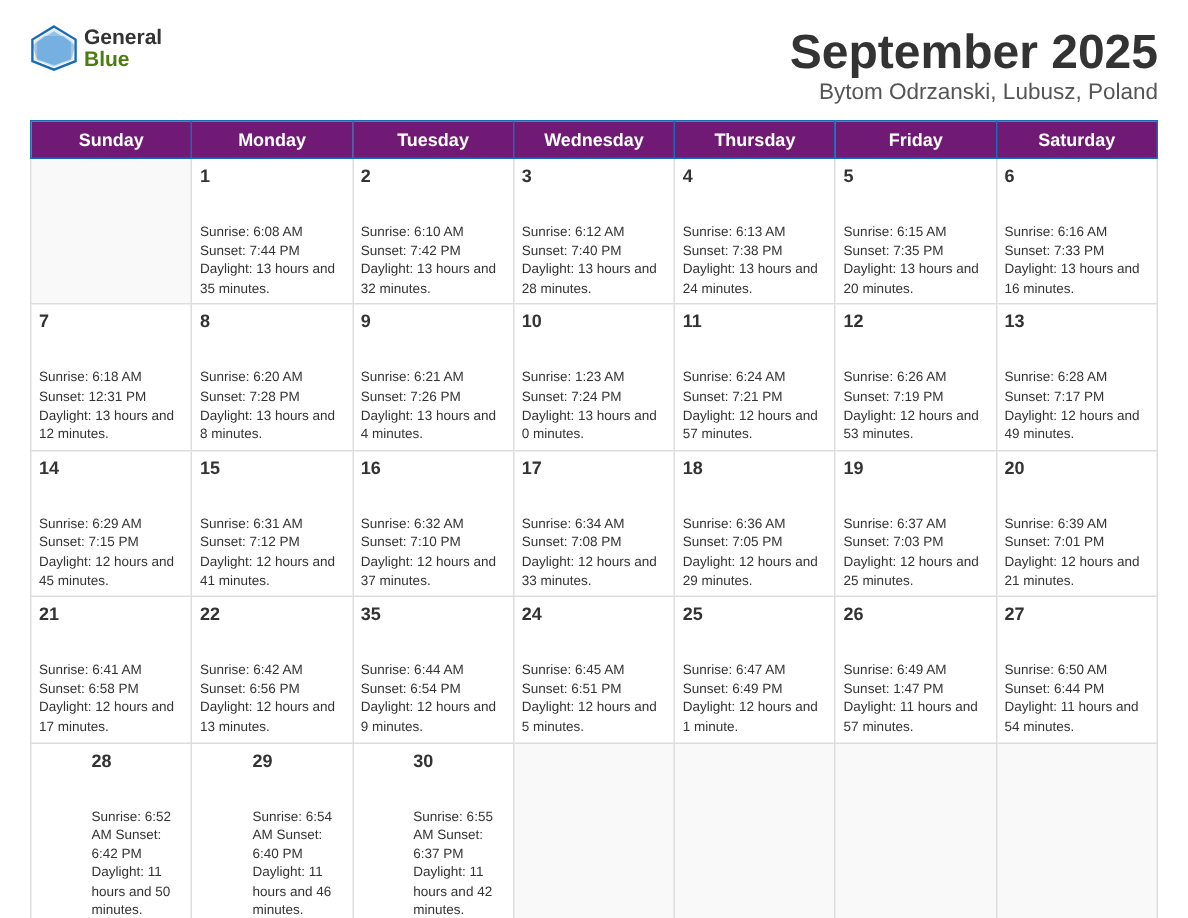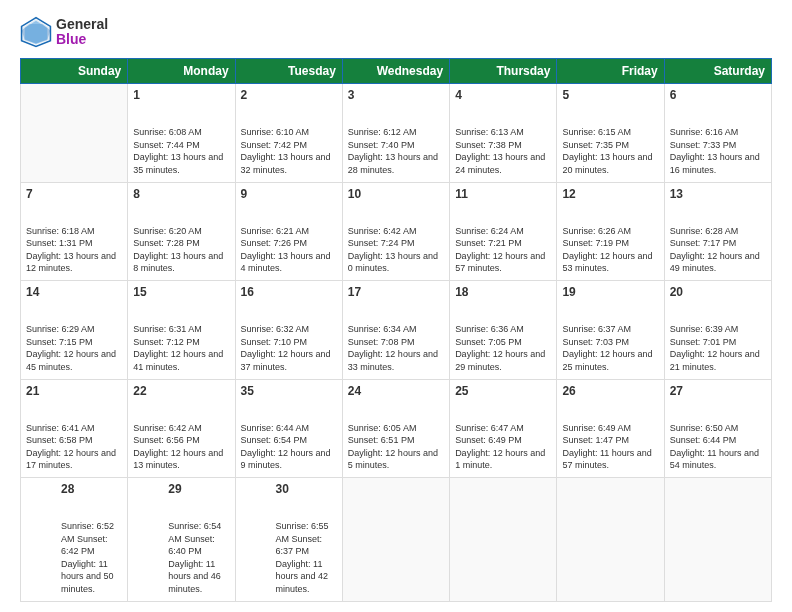--- a/index.html
+++ b/index.html
@@ -35,21 +35,21 @@
     }
     .logo-general {
       font-size: 14px;
       font-weight: bold;
       color: #333;
       text-align: right;
     }
     .logo-blue {
       font-size: 14px;
       font-weight: bold;
-      color: #a21caf;
+      color: #4d7c0f;
     }
     .logo-icon {
       width: 32px;
       height: 32px;
     }
     .title-block {
       text-align: right;
     }
     .month-title {
       font-size: 32px;
@@ -61,25 +61,25 @@
       color: #555;
     }
     .calendar {
       flex: 1;
       border: 1px solid #ccc;
       border-collapse: collapse;
       width: 100%;
       table-layout: fixed;
     }
     .calendar th {
-      background: #15803d;
+      background: #701a75;
       color: #fff;
       font-size: 12px;
       font-weight: bold;
-      text-align: right;
+      text-align: center;
       padding: 5px 6px;
       border: 1px solid #1a6bb5;
     }
     .calendar td {
       vertical-align: top;
       border: 1px solid #ddd;
       padding: 4px 5px;
       font-size: 9.5px;
       color: #333;
       background: #fff;
@@ -117,20 +117,24 @@
         <polygon points="20,2 38,13 38,31 20,38 2,31 2,13" fill="none" stroke="#1a6bb5" stroke-width="2"></polygon>
         <polygon points="28,10 38,18 34,30 20,34 6,30 2,18 12,10" fill="#1a6bb5" opacity="0.3"></polygon>
         <polygon points="20,6 34,15 34,29 20,35 6,29 6,15" fill="#4a9de0" opacity="0.5"></polygon>
         <text x="20" y="24" text-anchor="middle" font-size="10" fill="white" font-weight="bold"></text>
       </svg>
       <div class="logo-text">
         <span class="logo-general">General</span>
         <span class="logo-blue">Blue</span>
       </div>
     </div>
+    <div class="title-block">
+      <div class="month-title">September 2025</div>
+      <div class="location">Bytom Odrzanski, Lubusz, Poland</div>
+    </div>
   </div>
 
   <table class="calendar">
     <thead>
       <tr>
 
       <th>Sunday</th>
           <th>Monday</th>
           <th>Tuesday</th>
           <th>Wednesday</th>
@@ -182,41 +186,41 @@
             <div class="day-info">Sunrise: 6:16 AM
 Sunset: 7:33 PM
 Daylight: 13 hours
 and 16 minutes.</div>
           </td>
         </tr>
         <tr>
           <td>
             <span class="day-number">7</span>
             <div class="day-info">Sunrise: 6:18 AM
-Sunset: 1:31 PM
+Sunset: 12:31 PM
 Daylight: 13 hours
 and 12 minutes.</div>
           </td>
           <td>
             <span class="day-number">8</span>
             <div class="day-info">Sunrise: 6:20 AM
 Sunset: 7:28 PM
 Daylight: 13 hours
 and 8 minutes.</div>
           </td>
           <td>
             <span class="day-number">9</span>
             <div class="day-info">Sunrise: 6:21 AM
 Sunset: 7:26 PM
 Daylight: 13 hours
 and 4 minutes.</div>
           </td>
           <td>
             <span class="day-number">10</span>
-            <div class="day-info">Sunrise: 6:42 AM
+            <div class="day-info">Sunrise: 1:23 AM
 Sunset: 7:24 PM
 Daylight: 13 hours
 and 0 minutes.</div>
           </td>
           <td>
             <span class="day-number">11</span>
             <div class="day-info">Sunrise: 6:24 AM
 Sunset: 7:21 PM
 Daylight: 12 hours
 and 57 minutes.</div>
@@ -304,21 +308,21 @@
           </td>
           <td>
             <span class="day-number">35</span>
             <div class="day-info">Sunrise: 6:44 AM
 Sunset: 6:54 PM
 Daylight: 12 hours
 and 9 minutes.</div>
           </td>
           <td>
             <span class="day-number">24</span>
-            <div class="day-info">Sunrise: 6:05 AM
+            <div class="day-info">Sunrise: 6:45 AM
 Sunset: 6:51 PM
 Daylight: 12 hours
 and 5 minutes.</div>
           </td>
           <td>
             <span class="day-number">25</span>
             <div class="day-info">Sunrise: 6:47 AM
 Sunset: 6:49 PM
 Daylight: 12 hours
 and 1 minute.</div>

